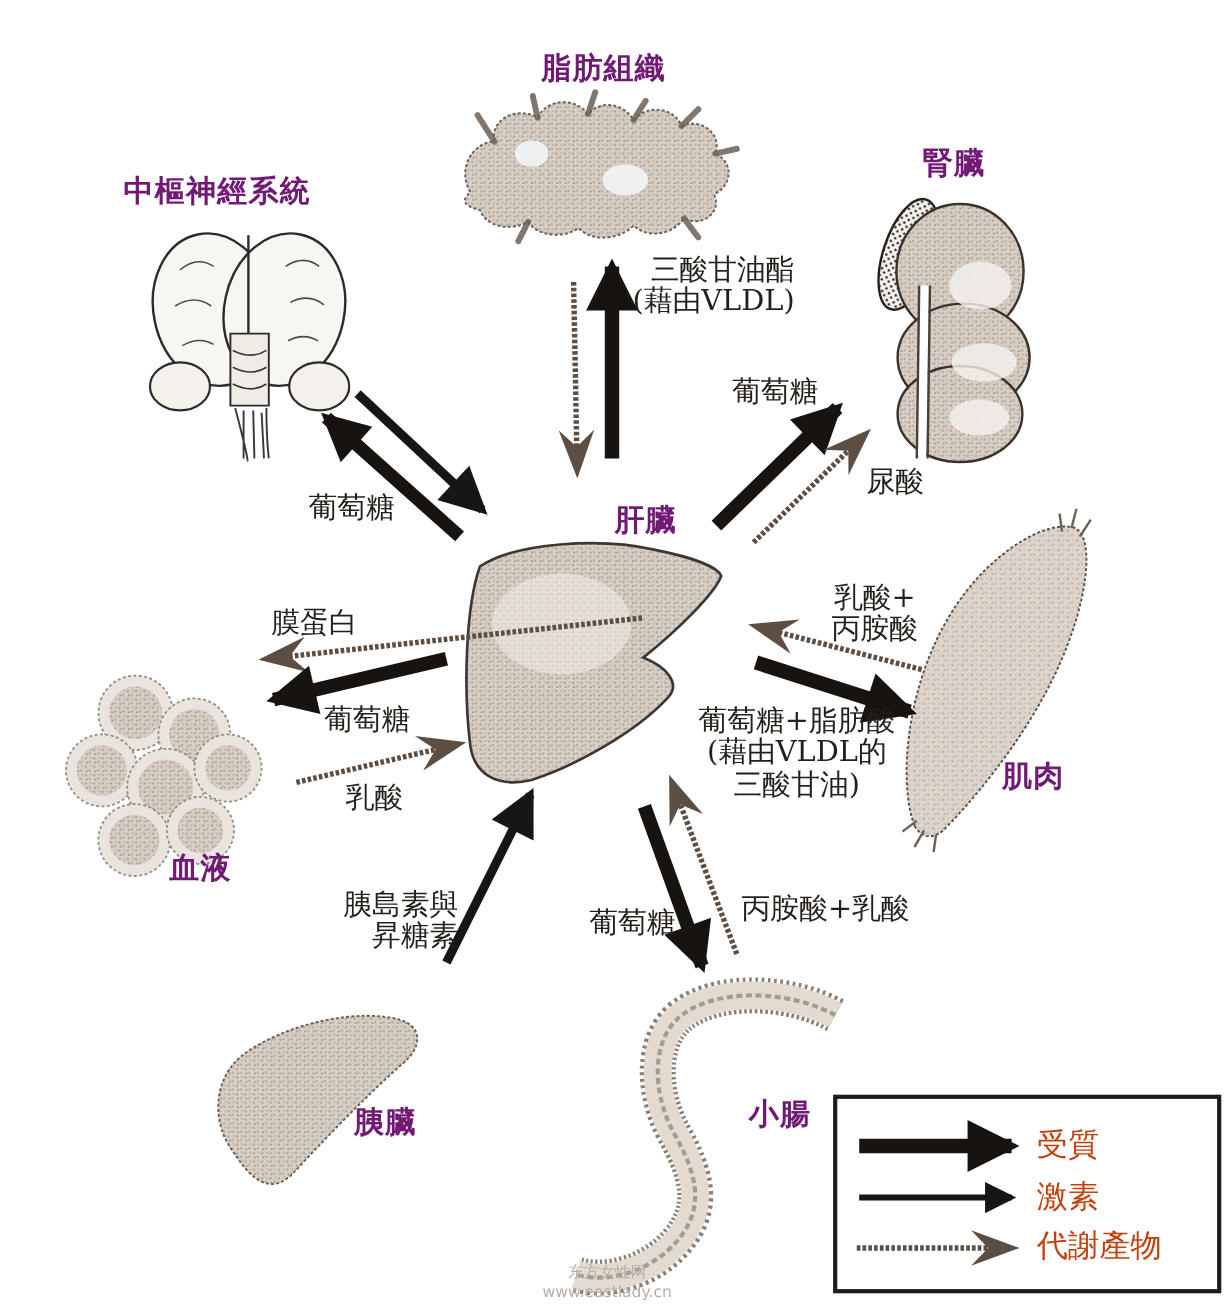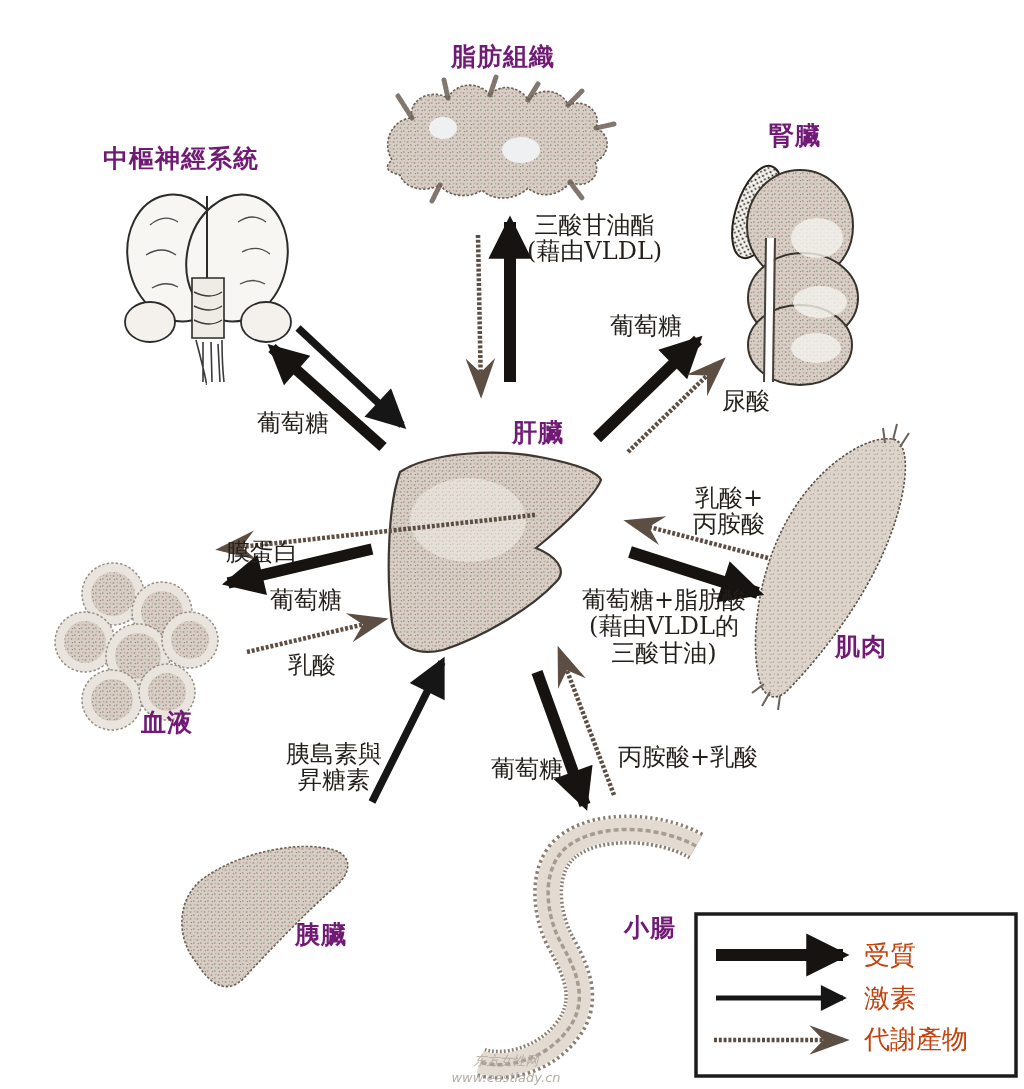--- a/index.html
+++ b/index.html
@@ -2,23 +2,23 @@
 <html><head>
 <meta charset="utf-8">
 <style>
   html,body{margin:0;padding:0;background:#fff;}
   .stage{position:relative;width:1024px;height:1089px;background:#ffffff;overflow:hidden;
          font-family:"DejaVu Serif",serif;}
   .layer{position:absolute;left:0;top:0;}
   .lbl{position:absolute;transform:translate(-50%,-50%);white-space:pre-line;text-align:center;
        font-size:24px;line-height:1.1;color:#241f1a;}
   .org{font-family:"DejaVu Sans",sans-serif;font-weight:bold;font-size:25px;color:#701a75;letter-spacing:1px;}
-  .leftalign{transform:translate(0,-50%);text-align:center;}
+  .leftalign{transform:translate(0,-50%);text-align:right;}
   .legend-lbl{font-size:26px;color:#c2410c;}
-  .watermark{font-size:13px;color:#b4ada7;line-height:1.3;font-family:"DejaVu Sans",sans-serif;font-style:italic;}
+  .watermark{font-size:13px;color:#b4ada7;line-height:1.3;font-family:"DejaVu Sans",sans-serif;}
 </style>
 </head>
 <body>
 
 <div class="stage">
 
   <svg class="layer" width="1024" height="1089" viewBox="0 0 1024 1089">
     <defs>
       <pattern id="stip" width="7" height="7" patternUnits="userSpaceOnUse">
         <rect width="7" height="7" fill="#d8cec5"></rect>
@@ -197,21 +197,21 @@
   <div class="lbl org" style="left:861px;top:647px;">肌肉</div>
   <div class="lbl org" style="left:167px;top:723px;">血液</div>
   <div class="lbl org" style="left:321px;top:935px;">胰臟</div>
   <div class="lbl org" style="left:650px;top:928px;">小腸</div>
 
   <div class="lbl leftalign" style="left:527px;top:238px;">三酸甘油酯
 (藉由VLDL)</div>
   <div class="lbl" style="left:293px;top:423px;">葡萄糖</div>
   <div class="lbl" style="left:646px;top:326px;">葡萄糖</div>
   <div class="lbl" style="left:746px;top:401px;">尿酸</div>
-  <div class="lbl" style="left:262px;top:519px;margin-top:33px;">膜蛋白</div>
+  <div class="lbl" style="left:262px;top:519px;">膜蛋白</div>
   <div class="lbl" style="left:306px;top:600px;">葡萄糖</div>
   <div class="lbl" style="left:312px;top:665px;">乳酸</div>
   <div class="lbl" style="left:729px;top:511px;">乳酸+
 丙胺酸</div>
   <div class="lbl" style="left:664px;top:627px;">葡萄糖+脂肪酸
 (藉由VLDL的
 三酸甘油)</div>
   <div class="lbl leftalign" style="left:286px;top:767px;">胰島素與
 昇糖素</div>
   <div class="lbl" style="left:527px;top:769px;">葡萄糖</div>

